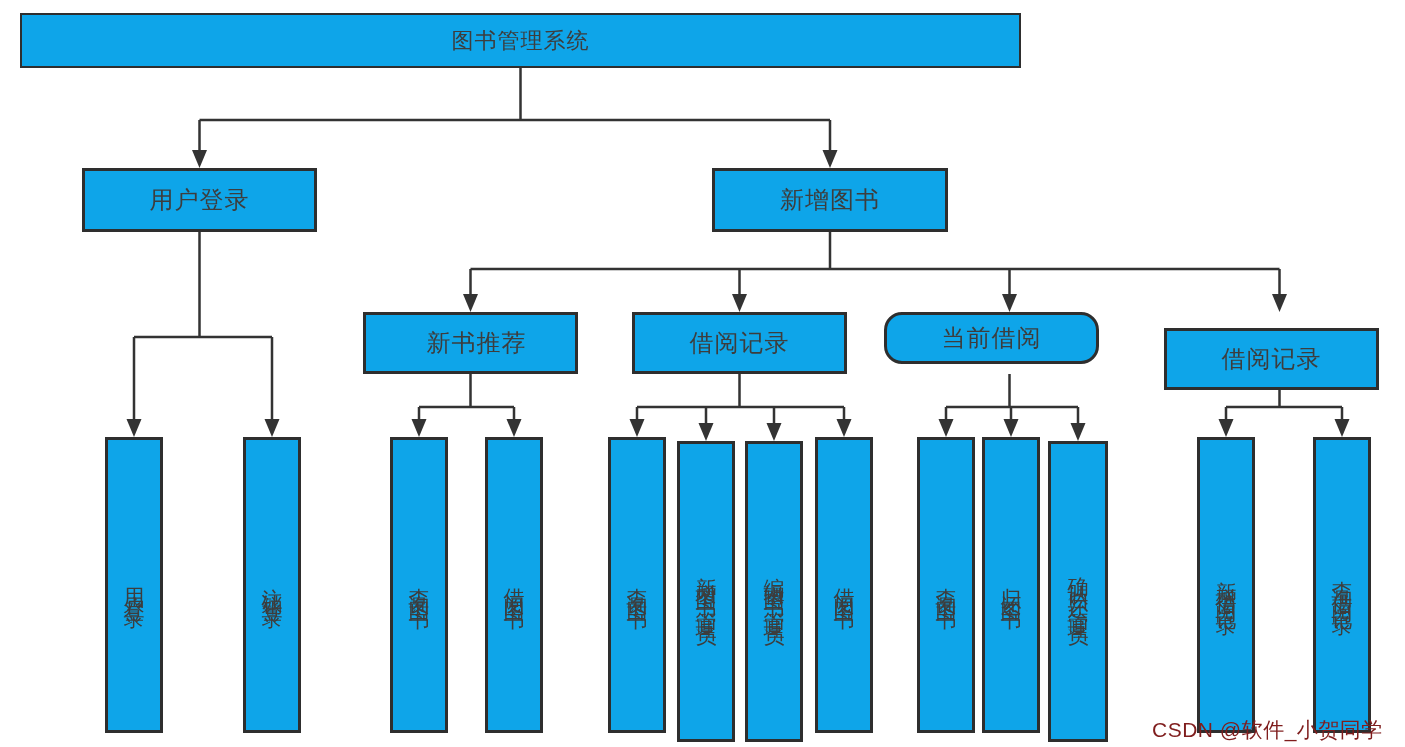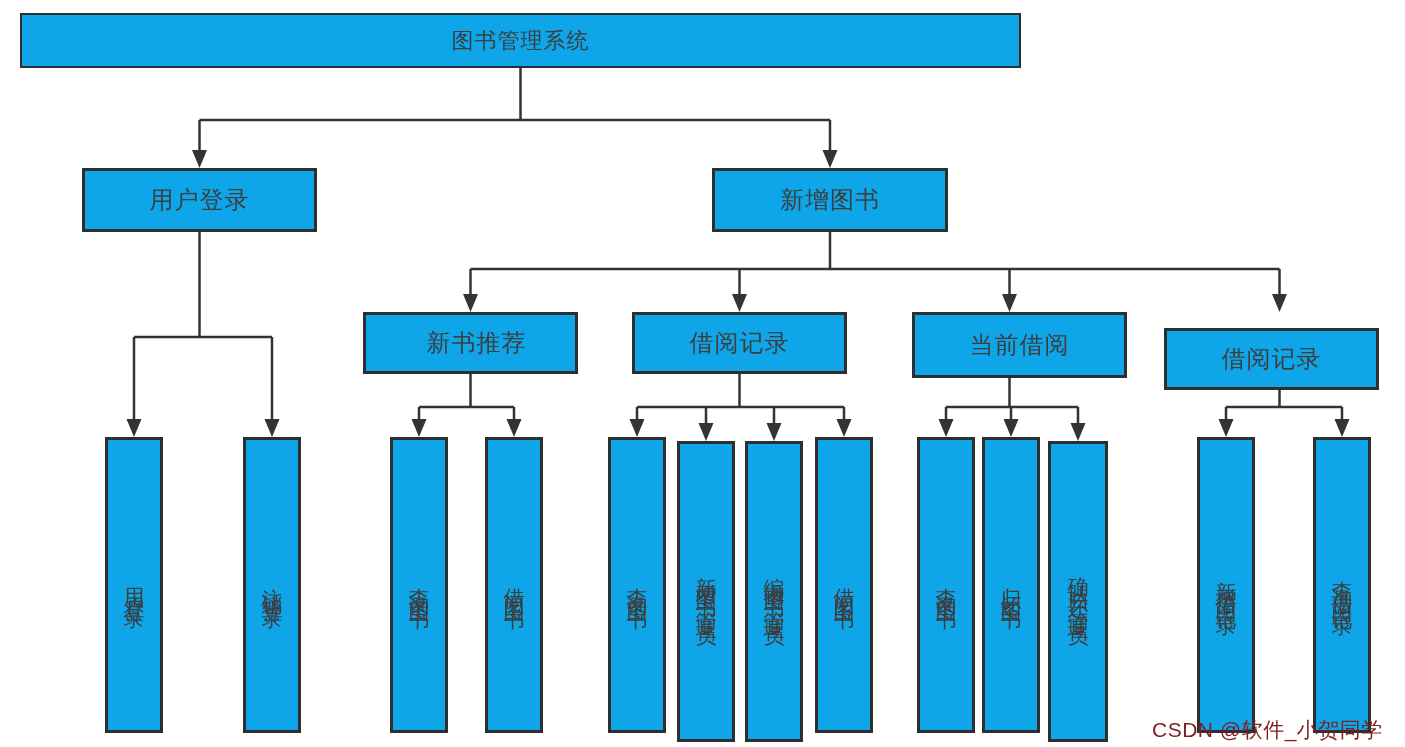--- a/index.html
+++ b/index.html
@@ -118,21 +118,21 @@
   <div class="box hlabel" style="left:712px; top:168px; width:236px; height:64px;">
     <span>新增图书</span>
   </div>
 
   <div class="box hlabel" style="left:363px; top:312px; width:215px; height:62px;padding-left:12px;">
     <span>新书推荐</span>
   </div>
   <div class="box hlabel" style="left:632px; top:312px; width:215px; height:62px;">
     <span>借阅记录</span>
   </div>
-  <div class="box hlabel" style="left:912px; top:312px; width:215px; height:66px;">
+  <div class="box hlabel" style="left:884px; top:312px; width:215px; height:52px;border-radius:18px;">
     <span>当前借阅</span>
   </div>
   <div class="box hlabel" style="left:1164px; top:312px; width:215px; height:62px;margin-top:16px;">
     <span>借阅记录</span>
   </div>
 
   <div class="box leaf" style="left:105px;">
     <span class="vtext">用户登录</span>
   </div>
   <div class="box leaf" style="left:243px;">

